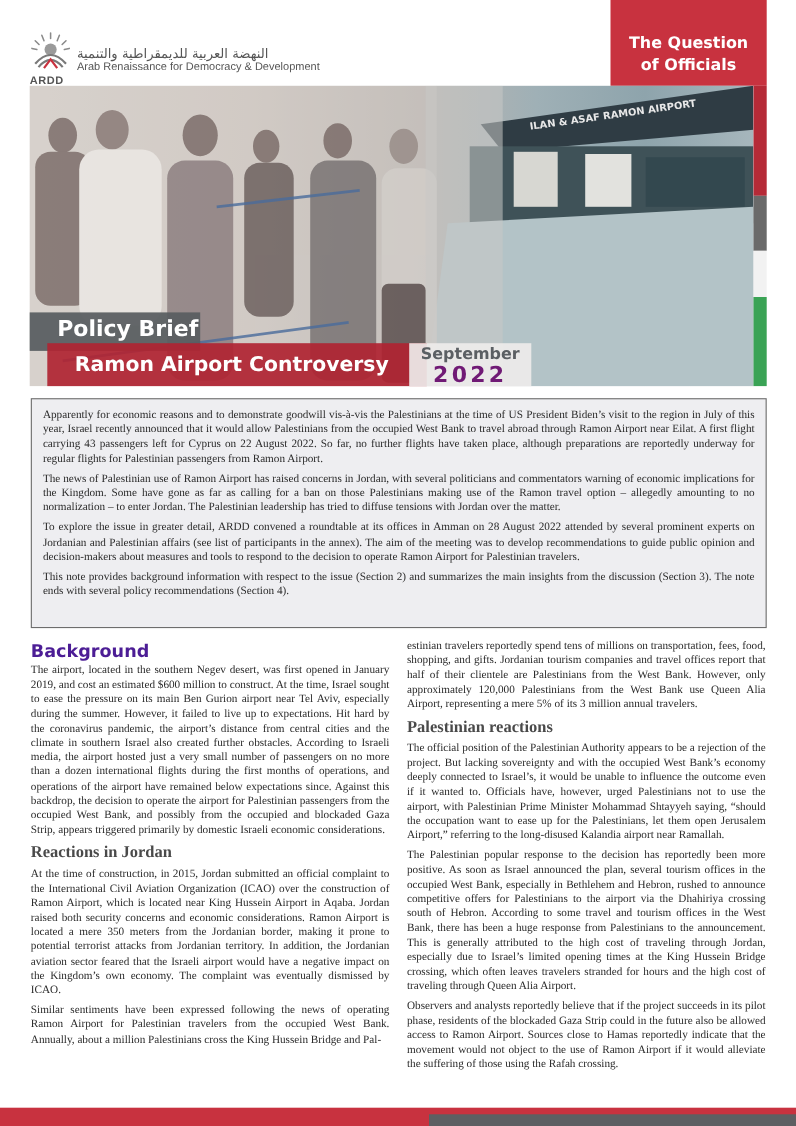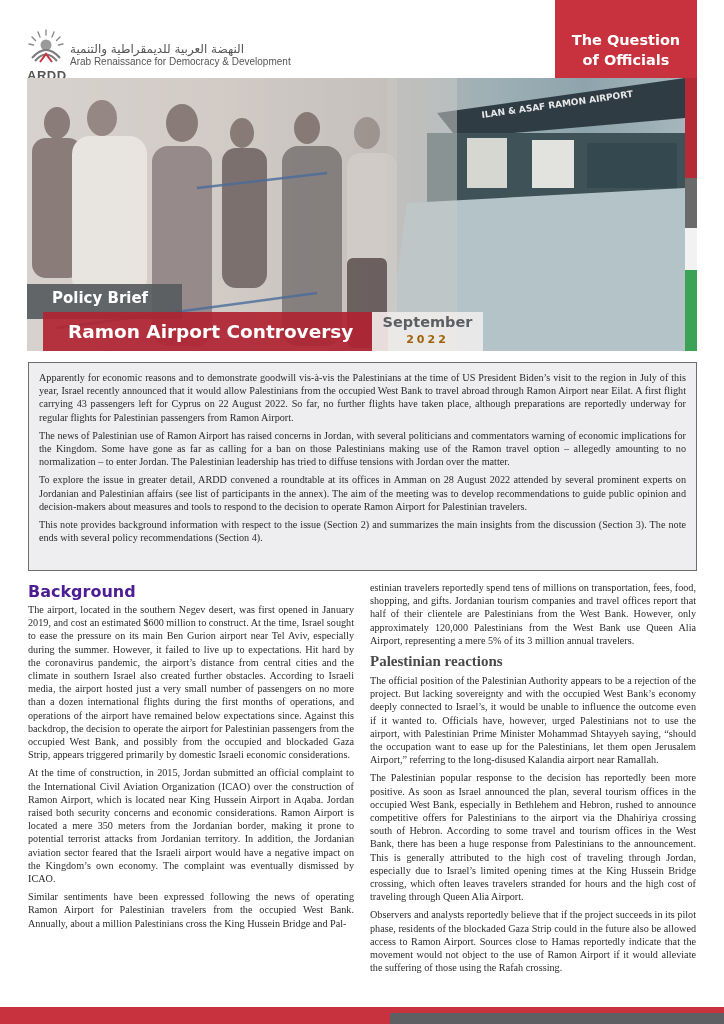--- a/index.html
+++ b/index.html
@@ -8,21 +8,21 @@
     background: #ffffff;
     font-family: "Liberation Serif", serif;
     color: #2a2a2a;
   }
   .abs { position: absolute; }
 
   
   .logo { left: 26px; top: 28px; width: 40px; height: 42px; }
   .logo-text-ar { left: 70px; top: 42px; font-family: "DejaVu Sans", sans-serif; font-size: 12px; color: #555; direction: rtl; width: 212px; text-align: left; letter-spacing: 0.5px; }
   .logo-text-en { left: 70px; top: 56px; font-family: "Liberation Sans", sans-serif; font-size: 10px; color: #555; }
-  .logo-ardd { left: 27px; top: 68px; font-family: "Liberation Sans", sans-serif; font-size: 13px; font-weight: bold; color: #555; letter-spacing: 0.5px; }
+  .logo-ardd { left: 27px; top: 68px; font-family: "Liberation Sans", sans-serif; font-size: 10px; font-weight: bold; color: #555; letter-spacing: 0.5px; }
 
   .series-box {
     left: 555px; top: 0; width: 142px; height: 78px;
     background: #c8323f; color: #fff;
     font-family: "DejaVu Sans", sans-serif; font-weight: bold; font-size: 14.5px;
     display: flex; flex-direction: column; justify-content: flex-end; align-items: center;
     padding-bottom: 8px; box-sizing: border-box; line-height: 20px; text-align: center;
   }
 
   
@@ -33,34 +33,34 @@
   .cover svg { position: absolute; left: 0; top: 0; }
 
   .flag-stripe { left: 685px; top: 78px; width: 12px; height: 273px; }
   .flag-red { position: absolute; left: 0; top: 0; width: 12px; height: 100px; background: #b52a37; }
   .flag-black { position: absolute; left: 0; top: 100px; width: 12px; height: 50px; background: #6a6a6a; }
   .flag-white { position: absolute; left: 0; top: 150px; width: 12px; height: 42px; background: #f2f2f2; }
   .flag-green { position: absolute; left: 0; top: 192px; width: 12px; height: 81px; background: #3aa355; }
 
   .brief-label {
     left: 27px; top: 284px; width: 155px; height: 35px; background: rgba(88,92,96,0.93);
-    color: #fff; font-family: "DejaVu Sans", sans-serif; font-weight: bold; font-size: 15px;
+    color: #fff; font-family: "DejaVu Sans", sans-serif; font-weight: bold; font-size: 20px;
     line-height: 28px; padding-left: 25px; box-sizing: border-box;
   }
   .title-bar {
     left: 27px; top: 312px; width: 345px; height: 39px; background: rgba(176,36,50,0.92);
     color: #ffffff; font-family: "DejaVu Sans", sans-serif; font-weight: bold; font-size: 18.5px;
     line-height: 40px; padding-left: 25px; box-sizing: border-box; white-space: nowrap; margin-left: 16px;
   }
   .date-box {
     left: 372px; top: 312px; width: 111px; height: 39px; background: rgba(238,236,234,0.92);
     font-family: "DejaVu Sans", sans-serif; font-weight: bold; text-align: center;
   }
   .date-month { display: block; color: #5b5f63; font-size: 14.5px; line-height: 18px; margin-top: 1px; }
-  .date-year { display: block; color: #a16207; font-size: 11px; letter-spacing: 3px; line-height: 18px; }
+  .date-year { display: block; color: #701a75; font-size: 20px; letter-spacing: 3px; line-height: 18px; }
 
   
   .intro {
     left: 28px; top: 362px; width: 669px; height: 209px; box-sizing: border-box;
     background: #eeeef1; border: 1.5px solid #6d6d6d; padding: 8px 10px 0 10px;
   }
   .intro h2 {
     margin: 0 0 1px 0; font-family: "DejaVu Sans", sans-serif; font-weight: bold;
     font-size: 16px; color: #c0303d; line-height: 20px;
   }
@@ -169,20 +169,21 @@
 <div class="abs intro">
   <p>Apparently for economic reasons and to demonstrate goodwill vis-à-vis the Palestinians at the time of US President Biden’s visit to the region in July of this year, Israel recently announced that it would allow Palestinians from the occupied West Bank to travel abroad through Ramon Airport near Eilat. A first flight carrying 43 passengers left for Cyprus on 22 August 2022. So far, no further flights have taken place, although preparations are reportedly underway for regular flights for Palestinian passengers from Ramon Airport.</p>
   <p>The news of Palestinian use of Ramon Airport has raised concerns in Jordan, with several politicians and commentators warning of economic implications for the Kingdom. Some have gone as far as calling for a ban on those Palestinians making use of the Ramon travel option – allegedly amounting to no normalization – to enter Jordan. The Palestinian leadership has tried to diffuse tensions with Jordan over the matter.</p>
   <p>To explore the issue in greater detail, ARDD convened a roundtable at its offices in Amman on 28 August 2022 attended by several prominent experts on Jordanian and Palestinian affairs (see list of participants in the annex). The aim of the meeting was to develop recommendations to guide public opinion and decision-makers about measures and tools to respond to the decision to operate Ramon Airport for Palestinian travelers.</p>
   <p>This note provides background information with respect to the issue (Section 2) and summarizes the main insights from the discussion (Section 3). The note ends with several policy recommendations (Section 4).</p>
 </div>
 
 <div class="abs col col-left">
   <h2 class="section">Background</h2>
   <p>The airport, located in the southern Negev desert, was first opened in January 2019, and cost an estimated $600 million to construct. At the time, Israel sought to ease the pressure on its main Ben Gurion airport near Tel Aviv, especially during the summer. However, it failed to live up to expectations. Hit hard by the coronavirus pandemic, the airport’s distance from central cities and the climate in southern Israel also created further obstacles. According to Israeli media, the airport hosted just a very small number of passengers on no more than a dozen international flights during the first months of operations, and operations of the airport have remained below expectations since.  Against this backdrop, the decision to operate the airport for Palestinian passengers from the occupied West Bank, and possibly from the occupied and blockaded Gaza Strip, appears triggered primarily by domestic Israeli economic considerations.</p>
+  <h3>Reactions in Jordan</h3>
   <p>At the time of construction, in 2015, Jordan submitted an official complaint to the International Civil Aviation Organization (ICAO) over the construction of Ramon Airport, which is located near King Hussein Airport in Aqaba. Jordan raised both security concerns and economic considerations. Ramon Airport is located a mere 350 meters from the Jordanian border, making it prone to potential terrorist attacks from Jordanian territory. In addition, the Jordanian aviation sector feared that the Israeli airport would have a negative impact on the Kingdom’s own economy. The complaint was eventually dismissed by ICAO.</p>
   <p>Similar sentiments have been expressed following the news of operating Ramon Airport for Palestinian travelers from the occupied West Bank. Annually, about a million Palestinians cross the King Hussein Bridge and Pal-</p>
 </div>
 
 <div class="abs col col-right">
   <p>estinian travelers reportedly spend tens of millions on transportation, fees, food, shopping, and gifts. Jordanian tourism companies and travel offices report that half of their clientele are Palestinians from the West Bank. However, only approximately 120,000 Palestinians from the West Bank use Queen Alia Airport, representing a mere 5% of its 3 million annual travelers.</p>
   <h3>Palestinian reactions</h3>
   <p>The official position of the Palestinian Authority appears to be a rejection of the project. But lacking sovereignty and with the occupied West Bank’s economy deeply connected to Israel’s, it would be unable to influence the outcome even if it wanted to. Officials have, however, urged Palestinians not to use the airport, with Palestinian Prime Minister Mohammad Shtayyeh saying, “should the occupation want to ease up for the Palestinians, let them open Jerusalem Airport,” referring to the long-disused Kalandia airport near Ramallah.</p>
   <p>The Palestinian popular response to the decision has reportedly been more positive. As soon as Israel announced the plan, several tourism offices in the occupied West Bank, especially in Bethlehem and Hebron, rushed to announce competitive offers for Palestinians to the airport via the Dhahiriya crossing south of Hebron. According to some travel and tourism offices in the West Bank, there has been a huge response from Palestinians to the announcement. This is generally attributed to the high cost of traveling through Jordan, especially due to Israel’s limited opening times at the King Hussein Bridge crossing, which often leaves travelers stranded for hours and the high cost of traveling through Queen Alia Airport.</p>
   <p>Observers and analysts reportedly believe that if the project succeeds in its pilot phase, residents of the blockaded Gaza Strip could in the future also be allowed access to Ramon Airport. Sources close to Hamas reportedly indicate that the movement would not object to the use of Ramon Airport if it would alleviate the suffering of those using the Rafah crossing.</p>

